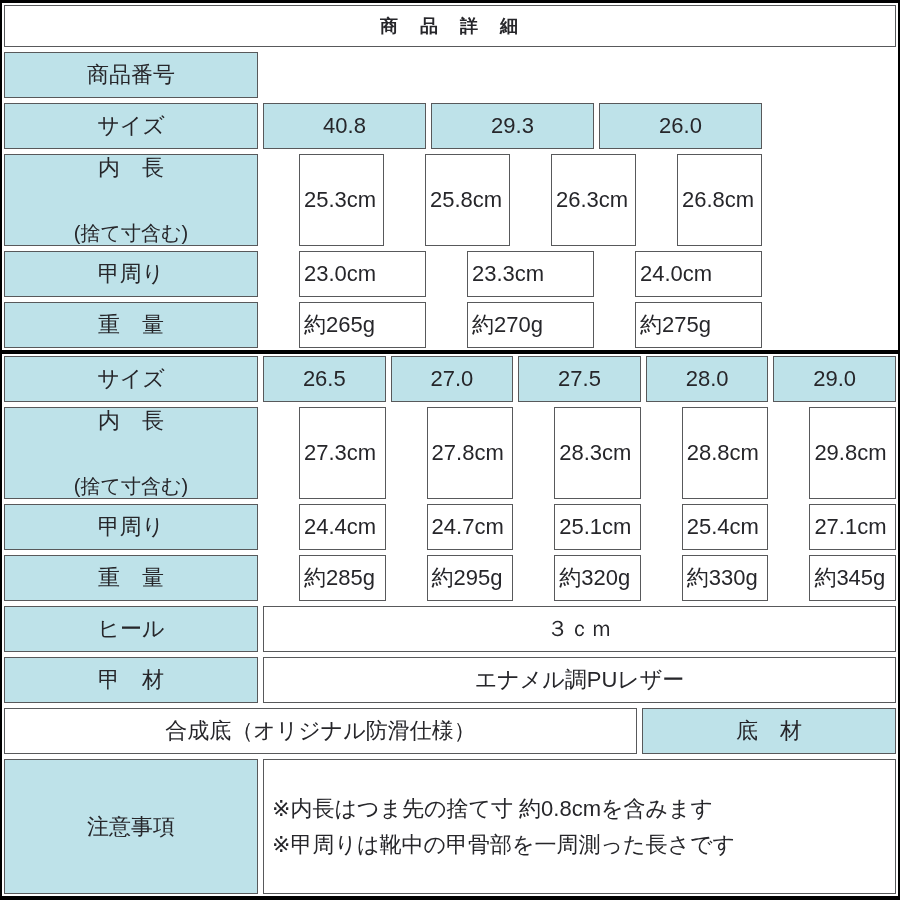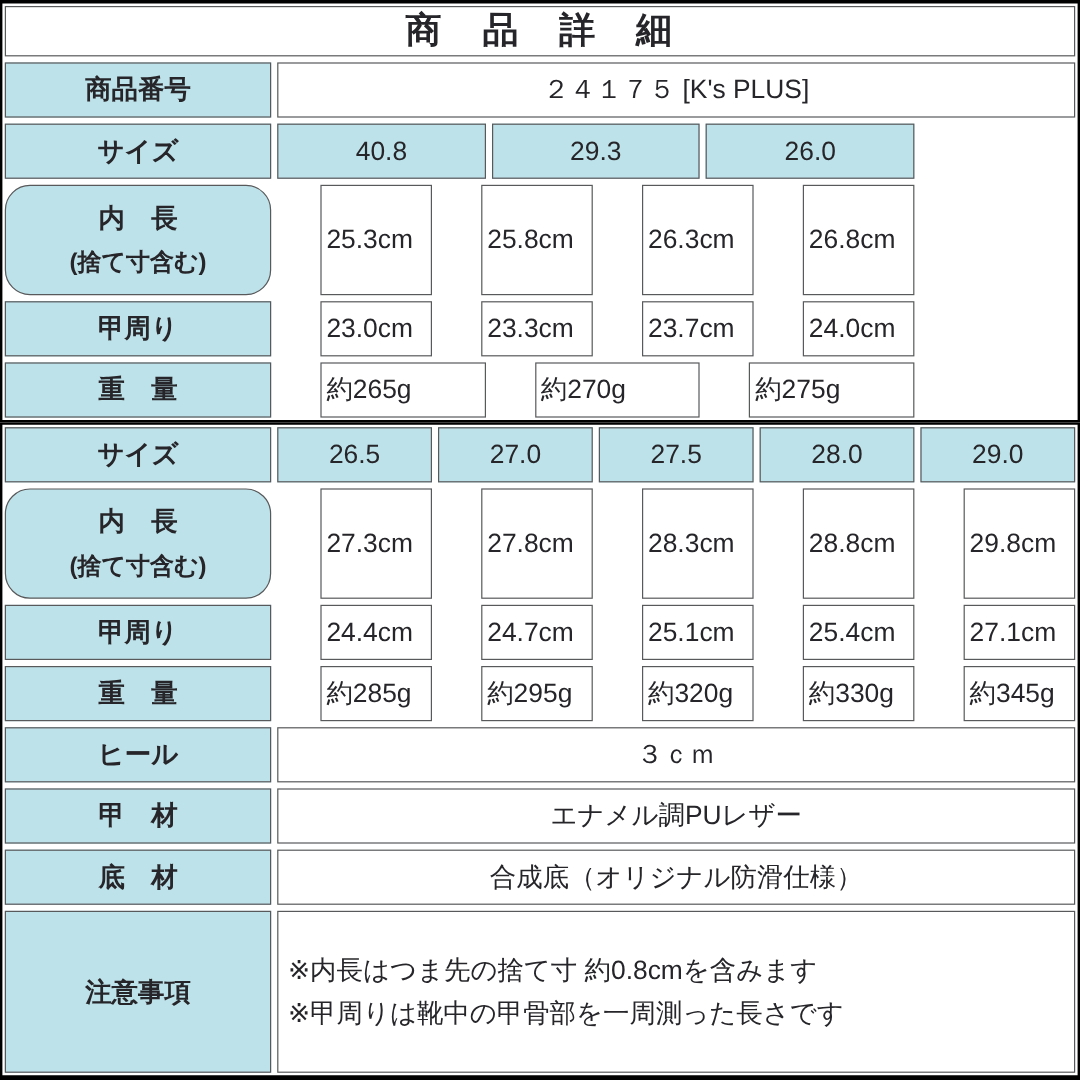--- a/index.html
+++ b/index.html
@@ -32,47 +32,46 @@
   .row-tall{height:92px;}
   .row-notes{flex:1;min-height:80px;}
   .cell{
     box-sizing:border-box;
     border:1px solid var(--cell-border);
     background:#fff;
     display:flex;align-items:center;justify-content:center;
     font-size:22px;line-height:1.15;
     white-space:nowrap;
   }
-  .title-cell{flex:1;font-weight:bold;font-size:30px;letter-spacing:2px;}
-  .label{width:222px;flex:none;background:var(--label-bg);font-weight:bold;}
+  .title-cell{flex:1;font-weight:bold;font-size:18px;letter-spacing:2px;}
+  .label{width:254px;flex:none;background:var(--label-bg);}
   .size-cell{flex:1;background:var(--label-bg);}
   .data-cell{flex:1;justify-content:flex-start;padding-left:4px;margin-left:36px;}
   .wide-value{flex:1;}
   .spacer{width:129px;flex:none;}
-  .label-stack{flex-direction:column;justify-content:center;gap:13px;border-radius:21px;}
+  .label-stack{flex-direction:column;justify-content:space-between;gap:13px;}
   .label-sub{font-size:20px;}
   .notes-cell{
     flex:1;flex-direction:column;align-items:flex-start;justify-content:center;
     gap:10px;padding-left:8px;
   }
 </style>
 </head>
 <body>
 
 <div class="sheet">
 
   <section class="block block-top">
 
     <div class="row row-title">
       <div class="cell title-cell">商　品　詳　細</div>
     </div>
 
     <div class="row row-std">
       <div class="cell label">商品番号</div>
-      <div class="cell wide-value">２４１７５ [K's PLUS]</div>
     </div>
 
     <div class="row row-std">
       <div class="cell label">サイズ</div>
       <div class="cell size-cell">40.8</div>
       <div class="cell size-cell">29.3</div>
       <div class="cell size-cell">26.0</div>
       <div class="spacer"></div>
     </div>
 
@@ -85,21 +84,20 @@
       <div class="cell data-cell">25.8cm</div>
       <div class="cell data-cell">26.3cm</div>
       <div class="cell data-cell">26.8cm</div>
       <div class="spacer"></div>
     </div>
 
     <div class="row row-std">
       <div class="cell label">甲周り</div>
       <div class="cell data-cell">23.0cm</div>
       <div class="cell data-cell">23.3cm</div>
-      <div class="cell data-cell">23.7cm</div>
       <div class="cell data-cell">24.0cm</div>
       <div class="spacer"></div>
     </div>
 
     <div class="row row-std">
       <div class="cell label">重　量</div>
       <div class="cell data-cell">約265g</div>
       <div class="cell data-cell">約270g</div>
       <div class="cell data-cell">約275g</div>
       <div class="spacer"></div>
@@ -153,22 +151,22 @@
       <div class="cell label">ヒール</div>
       <div class="cell wide-value">３ｃｍ</div>
     </div>
 
     <div class="row row-std">
       <div class="cell label">甲　材</div>
       <div class="cell wide-value">エナメル調PUレザー</div>
     </div>
 
     <div class="row row-std">
+      <div class="cell wide-value">合成底（オリジナル防滑仕様）</div>
       <div class="cell label">底　材</div>
-      <div class="cell wide-value">合成底（オリジナル防滑仕様）</div>
     </div>
 
     <div class="row row-notes">
       <div class="cell label">注意事項</div>
       <div class="cell notes-cell">
         <span>※内長はつま先の捨て寸 約0.8cmを含みます</span>
         <span>※甲周りは靴中の甲骨部を一周測った長さです</span>
       </div>
     </div>
 

